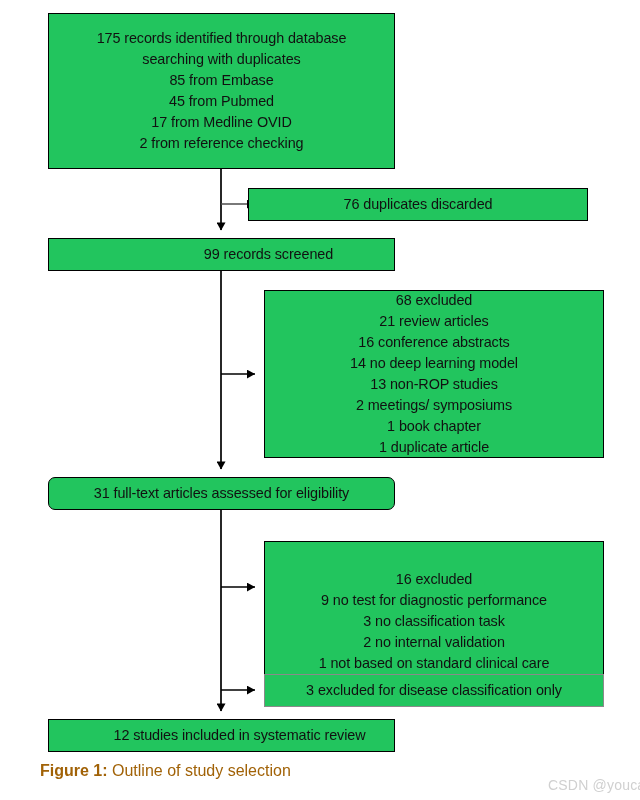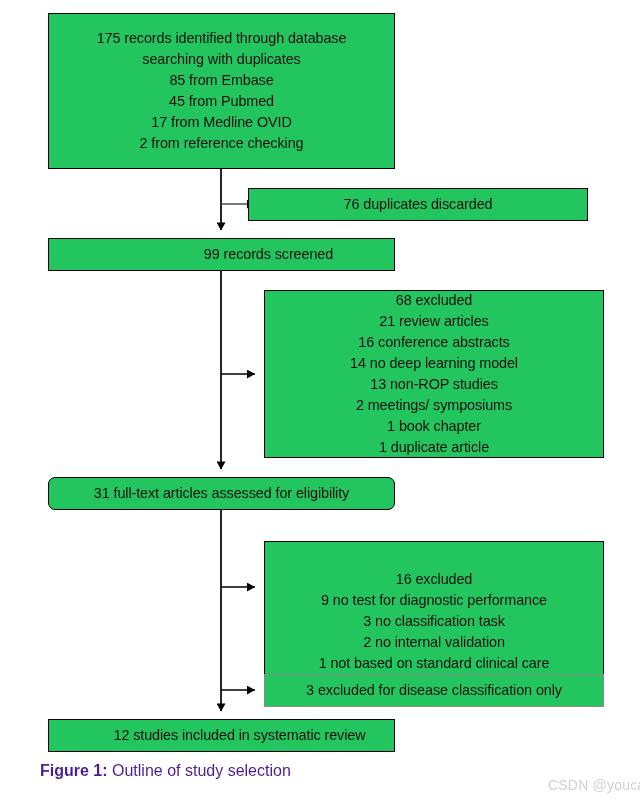--- a/index.html
+++ b/index.html
@@ -82,21 +82,21 @@
   }
 
   #caption {
     position: absolute;
     left: 40px;
     top: 760px;
     font-size: 16px;
     line-height: 22px;
     white-space: nowrap;
     font-family: "Liberation Sans", sans-serif;
-    color: #4c1d95;
+    color: #a16207;
   }
   #caption .cap-label {
     font-weight: bold;
   }
 
   #watermark {
     position: absolute;
     left: 548px;
     top: 777px;
     font-size: 14px;

